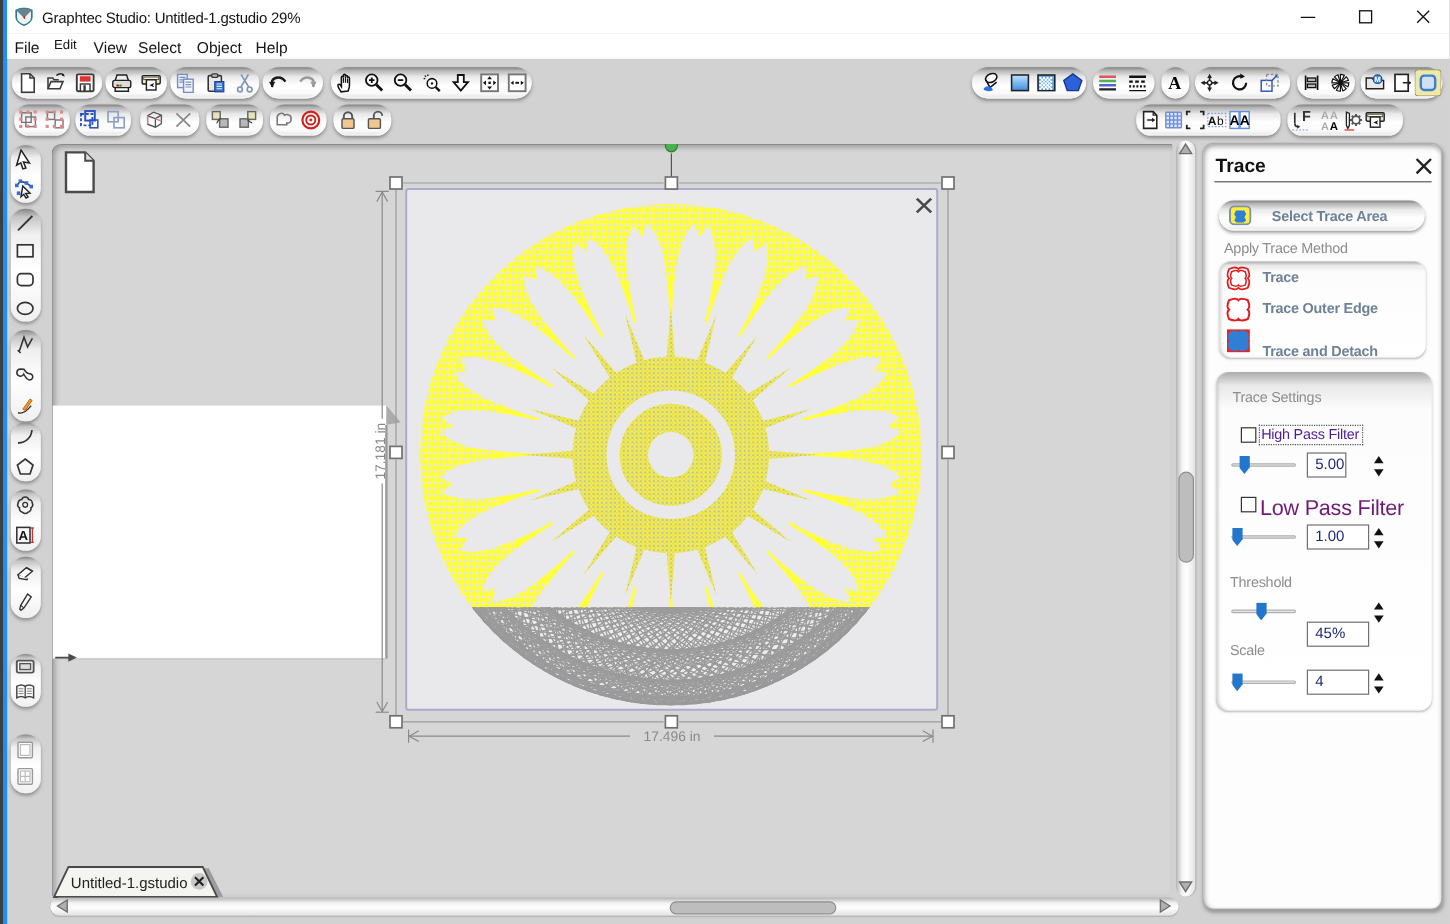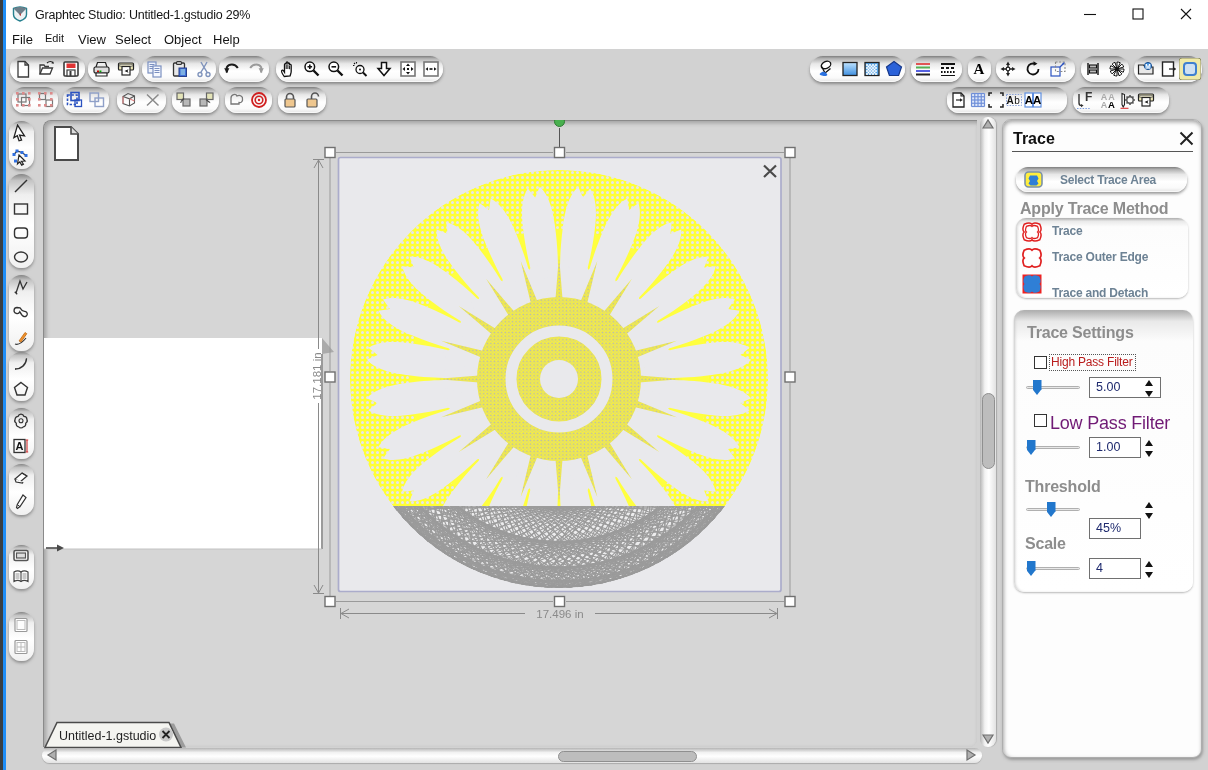--- a/index.html
+++ b/index.html
@@ -1,20 +1,20 @@
 <!DOCTYPE html>
 <html><head><meta charset="utf-8"><style>
 *{margin:0;padding:0;box-sizing:border-box}
 html,body{width:1208px;height:770px;overflow:hidden}
 body{font-family:"Liberation Sans",sans-serif;background:#d2d2d2;position:relative}
 .abs{position:absolute}
 .pill{position:absolute;border-radius:13px;background:linear-gradient(180deg,#7e7e7e 0%,#b2b2b2 10%,#e8e8e8 30%,#ffffff 58%,#fafafa 84%,#e2e2e2 100%);box-shadow:0 2px 3px rgba(90,90,90,.6), inset 0 -1px 1px rgba(255,255,255,.8)}
 .vpill{position:absolute;border-radius:12px;background:linear-gradient(180deg,#868686 0%,#c4c4c4 7%,#efefef 22%,#ffffff 55%,#f0f0f0 100%);box-shadow:0 2px 3px rgba(90,90,90,.55)}
 .card{position:absolute;border-radius:10px;background:linear-gradient(180deg,#ababab 0%,#e9e9e9 4%,#fcfcfc 11%,#ffffff 100%);box-shadow:0 1px 2px rgba(100,100,100,.45),inset 2px 0 3px -1px #c6c6c6}
-.lbl{position:absolute;font-weight:bold;color:#8d8d8d;font-size:16px;letter-spacing:-0.2px}
+.lbl{position:absolute;font-weight:normal;color:#8d8d8d;font-size:12px;letter-spacing:-0.2px}
 .blue{color:#6d8294;font-weight:bold;font-size:12px;letter-spacing:-0.2px}
 .cb{position:absolute;width:13px;height:13px;border:1.5px solid #333;background:#fff}
 .track{position:absolute;height:3px;background:#e8e8e8;border:1px solid #b0b0b0;border-radius:2px}
 .thumb{position:absolute;width:9px;height:15px;background:#2277cc;clip-path:polygon(0 0,100% 0,100% 62%,50% 100%,0 62%)}
 .inp{position:absolute;background:#fff;border:1px solid #707070;color:#1e2a6e;font-size:12.5px;line-height:19px;padding-left:6px}
 .spinu{position:absolute;width:0;height:0;border-left:4.5px solid transparent;border-right:4.5px solid transparent;border-bottom:6px solid #111}
 .spind{position:absolute;width:0;height:0;border-left:4.5px solid transparent;border-right:4.5px solid transparent;border-top:6px solid #111}
 </style></head><body>
 <div class="abs" style="left:0;top:0;width:3px;height:770px;background:#3b3f42"></div>
 <div class="abs" style="left:3px;top:0;width:2.5px;height:770px;background:#1f8ef7"></div>
@@ -969,24 +969,24 @@
 <svg style="position:absolute;left:1021px;top:273px" width="22" height="22" viewBox="0 0 22 22">
     <rect x="1.5" y="1.5" width="19" height="19" fill="#ee2222"></rect>
     <g transform="translate(11,11) scale(0.95) translate(-11,-11)">
       <path d="M3.2,3.2 Q9,0.6 11,3.2 Q13,0.6 18.8,3.2 Q21.4,9 18.8,11 Q21.4,13 18.8,18.8 Q13,21.4 11,18.8 Q9,21.4 3.2,18.8 Q0.6,13 3.2,11 Q0.6,9 3.2,3.2 Z" fill="#2f7fd6"></path>
     </g>
   </svg>
 <div class="abs blue" style="left:1052px;top:286px">Trace and Detach</div>
 <div class="card" style="left:1014px;top:310px;width:179px;height:282px"></div>
 <div class="lbl" style="left:1027px;top:324px">Trace Settings</div>
 <div class="cb" style="left:1034px;top:356px"></div>
-<div class="abs" style="left:1049px;top:354px;font-size:12px;letter-spacing:-0.2px;color:#b91c1c;border:1px dotted #555;padding:0 2px 1px 1px">High Pass Filter</div>
+<div class="abs" style="left:1049px;top:354px;font-size:12px;letter-spacing:-0.2px;color:#4c1d95;border:1px dotted #555;padding:0 2px 1px 1px">High Pass Filter</div>
 <div class="track" style="left:1026px;top:386px;width:54px"></div>
 <div class="thumb" style="left:1032.5px;top:380px"></div>
-<div class="inp" style="left:1089px;top:377px;width:72px;height:21px">5.00</div>
+<div class="inp" style="left:1089px;top:377px;width:33px;height:21px">5.00</div>
 <div class="spinu" style="left:1145px;top:380px"></div>
 <div class="spind" style="left:1145px;top:391px"></div>
 <div class="cb" style="left:1034px;top:414px"></div>
 <div class="abs" style="left:1050px;top:413px;font-size:18px;letter-spacing:-0.2px;color:#701a75">Low Pass Filter</div>
 <div class="track" style="left:1026px;top:446px;width:54px"></div>
 <div class="thumb" style="left:1026.5px;top:440px"></div>
 <div class="inp" style="left:1089px;top:437px;width:52px;height:21px">1.00</div>
 <div class="spinu" style="left:1145px;top:440px"></div>
 <div class="spind" style="left:1145px;top:451px"></div>
 <div class="lbl" style="left:1025px;top:478px">Threshold</div>

